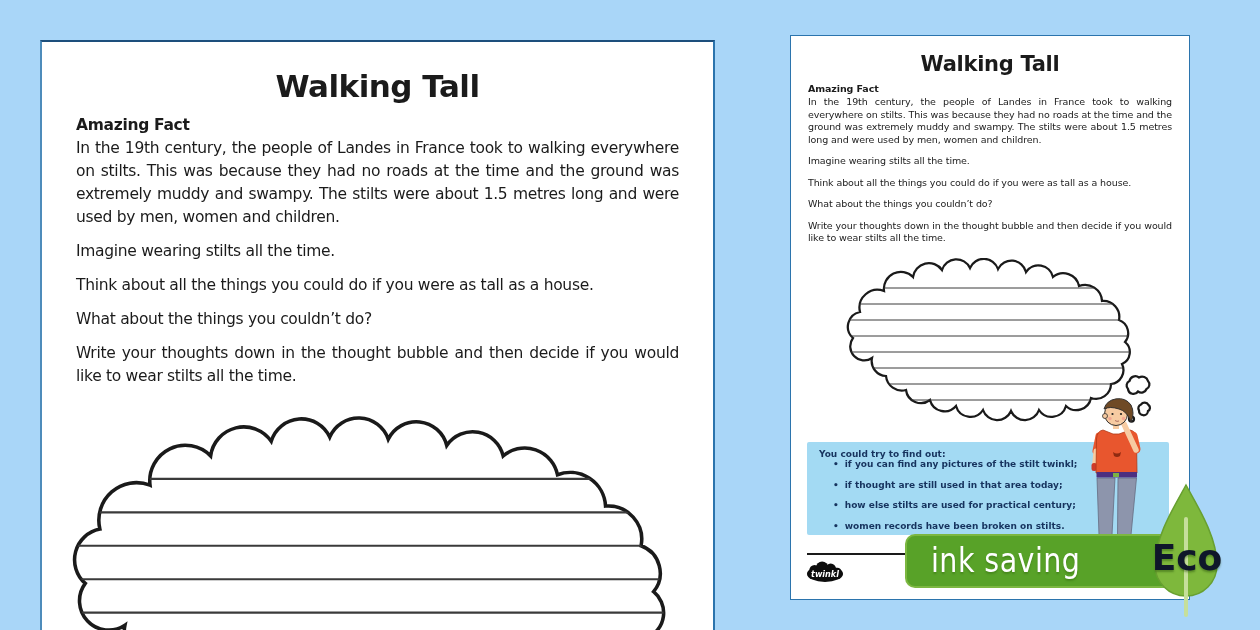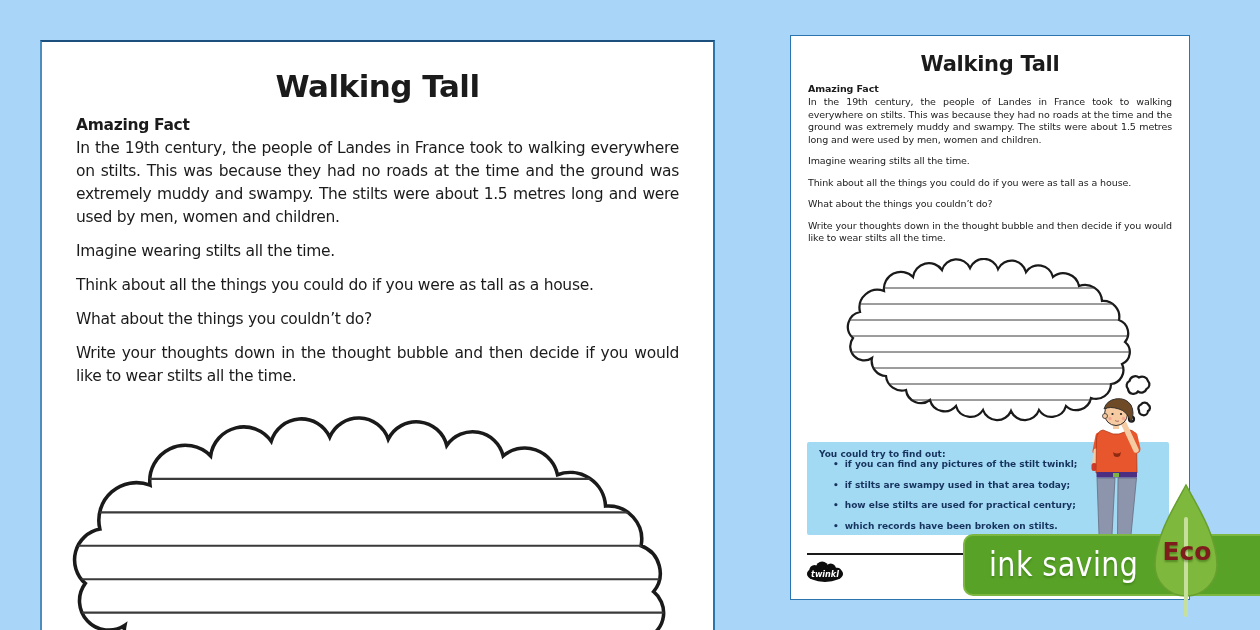--- a/index.html
+++ b/index.html
@@ -56,35 +56,35 @@
   .fo-item .bullet { margin-right:6px; font-size:9px; }
   
   .character-svg { position:absolute; left:292px; top:353px; width:70px; height:165px; z-index:2; }
   .shirt { fill:var(--shirt-orange,#e8562e); }
   .jeans { fill:var(--jeans-grey,#8d95ac); }
   
   .footer-line { position:absolute; left:16px; top:517px; width:354px; height:2px; background:#1a1a1a; }
   .twinkl-logo { position:absolute; left:15px; top:525px; width:38px; height:22px; }
   
   .ink-badge {
-    position:absolute; left:963px; top:534px; width:297px; height:62px;
+    position:absolute; left:905px; top:534px; width:297px; height:54px;
     background:var(--badge-green,#58a228);
     border:2px solid var(--badge-border-green,#7cb741); border-right:none;
     border-radius:10px 0 0 10px; z-index:5;
   }
   .ink-badge-label {
     position:absolute; left:24px; top:50%;
     transform:translateY(-52%) scaleX(0.84); transform-origin:left center;
     font-size:34px; color:#fff; letter-spacing:0.5px;
     text-shadow:0 2px 2px rgba(40,90,10,0.35); white-space:nowrap;
   }
   .eco-leaf { position:absolute; left:1142px; top:481px; width:88px; height:140px; z-index:6; }
   .eco-label {
     position:absolute; left:1146px; top:537px; width:82px; z-index:7;
-    text-align:center; font-size:25px; font-weight:bold; color:#7f1d1d;
+    text-align:center; font-size:36px; font-weight:bold; color:#0f172a;
     text-shadow:0 2px 2px rgba(30,70,5,0.4);
   }
 </style>
 </head>
 <body>
 
 <div class="page page-left">
   <div class="ws-title">Walking Tall</div>
   <div class="fact-head">Amazing Fact</div>
   <p class="body-text justify">In the 19th century, the people of Landes in France took to walking everywhere on stilts. This was because they had no roads at the time and the ground was extremely muddy and swampy. The stilts were about 1.5 metres long and were used by men, women and children.</p>
@@ -147,29 +147,29 @@
   </svg>
 
   <div class="find-out-box">
     <div class="fo-head">You could try to find out:</div>
     <div class="fo-item">
         <span class="bullet">•</span>
         <span>if you can find any pictures of the stilt twinkl;</span>
       </div>
     <div class="fo-item">
         <span class="bullet">•</span>
-        <span>if stilts are swampy used in that area today;</span>
+        <span>if thought are still used in that area today;</span>
       </div>
     <div class="fo-item">
         <span class="bullet">•</span>
         <span>how else stilts are used for practical century;</span>
       </div>
     <div class="fo-item">
         <span class="bullet">•</span>
-        <span>which records have been broken on stilts.</span>
+        <span>women records have been broken on stilts.</span>
       </div>
   </div>
 
   <svg class="character-svg" viewBox="0 0 70 165">
 
     <path class="jeans" stroke="#646c82" stroke-width="0.8" d="M 14,89 L 32,89 L 29,146 L 16,146 z"></path>
     <path class="jeans" stroke="#646c82" stroke-width="0.8" d="M 35,89 L 53.5,89 L 48,146 L 34.5,146 z"></path>
     <rect x="14" y="146" width="17" height="8" rx="3" fill="#474d59"></rect>
     <rect x="33.5" y="146" width="16" height="8" rx="3" fill="#474d59"></rect>
 

